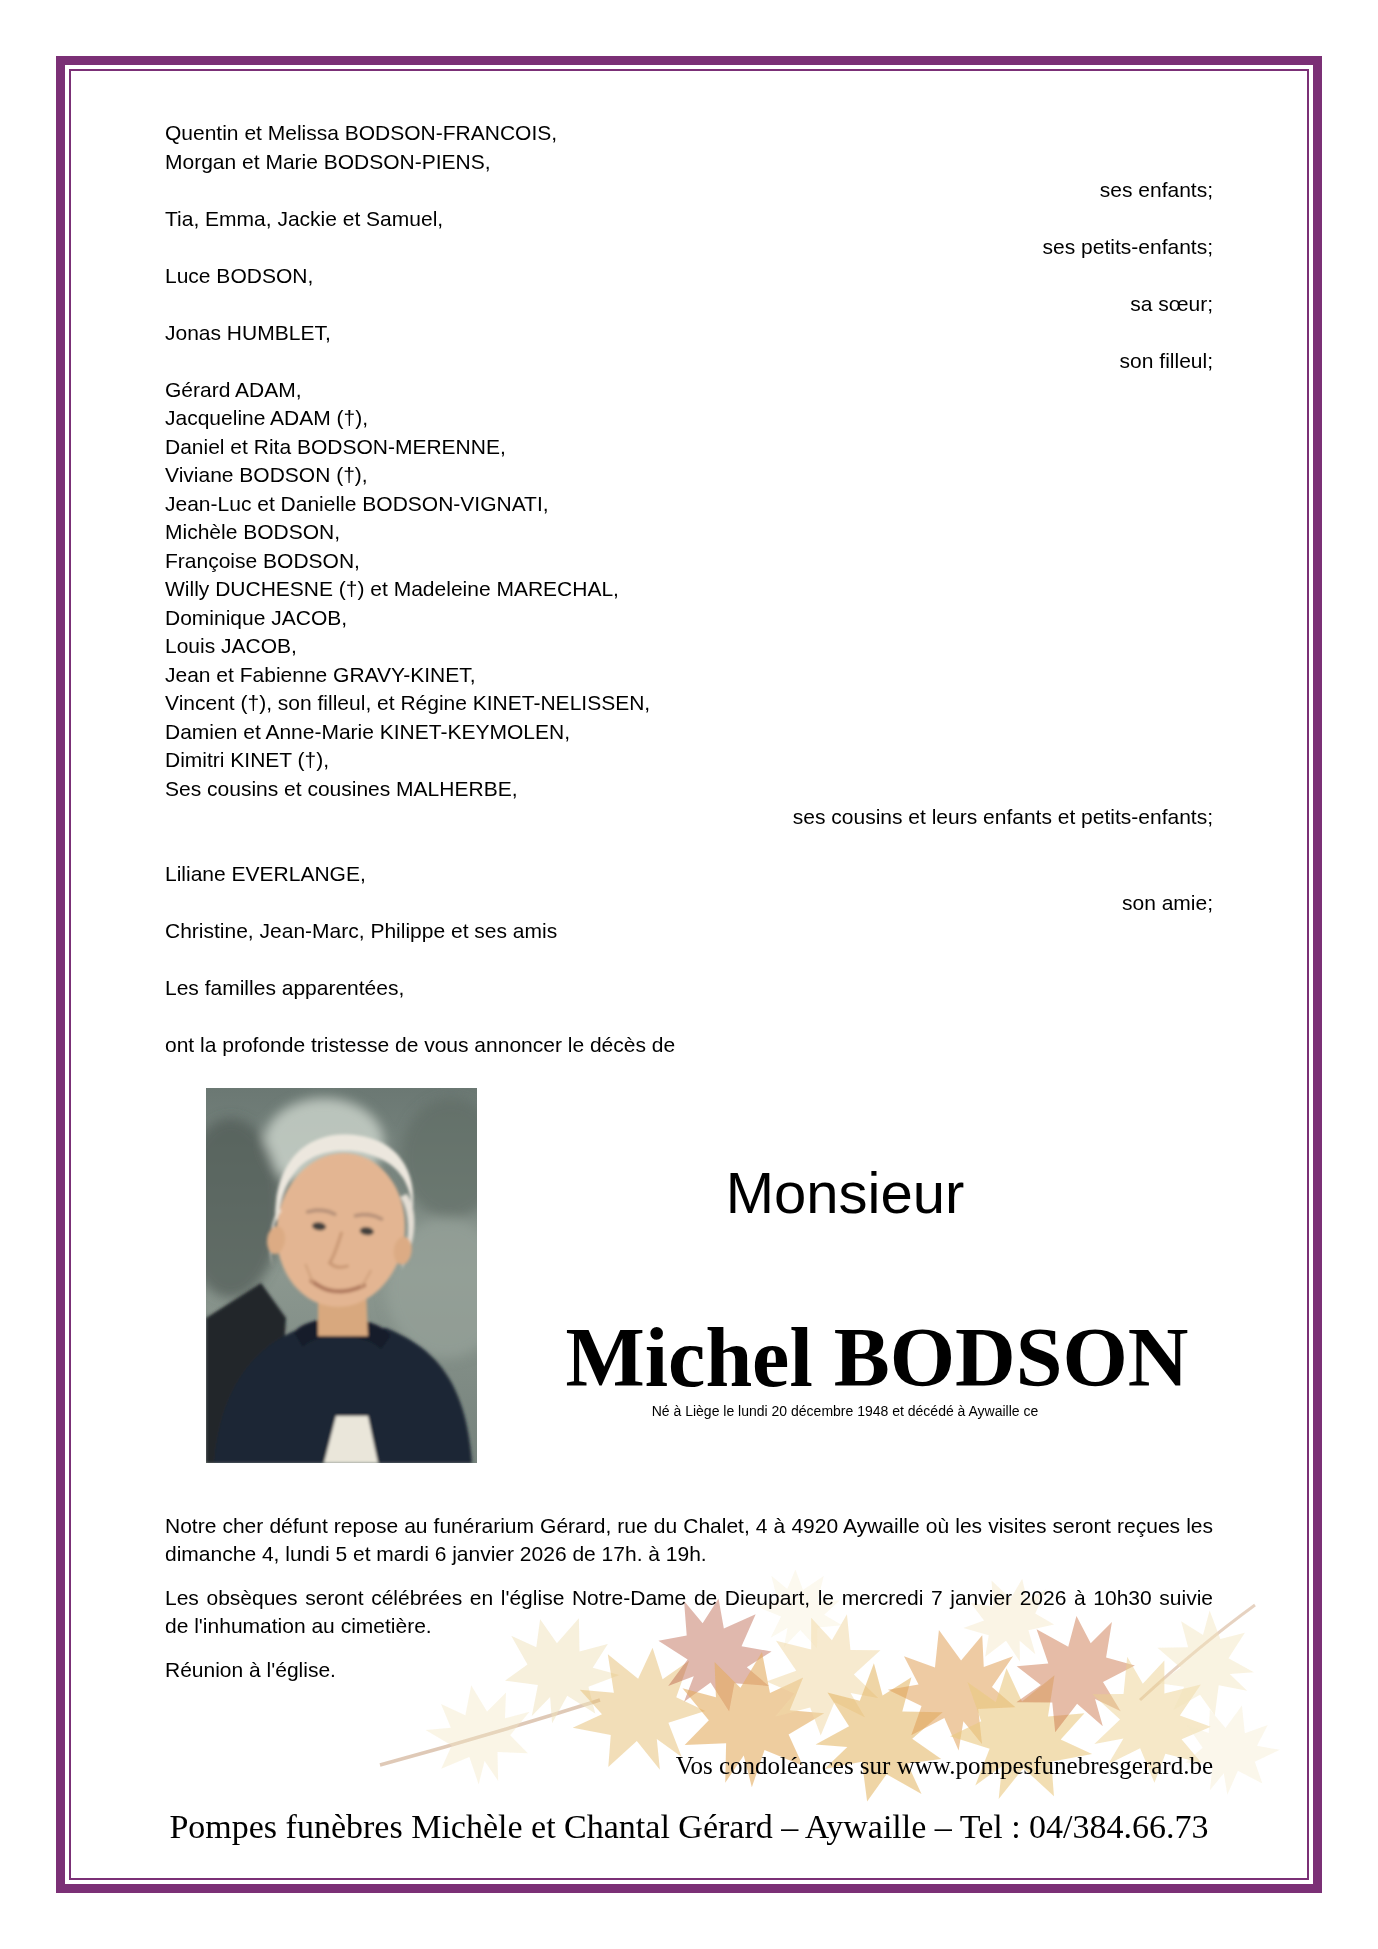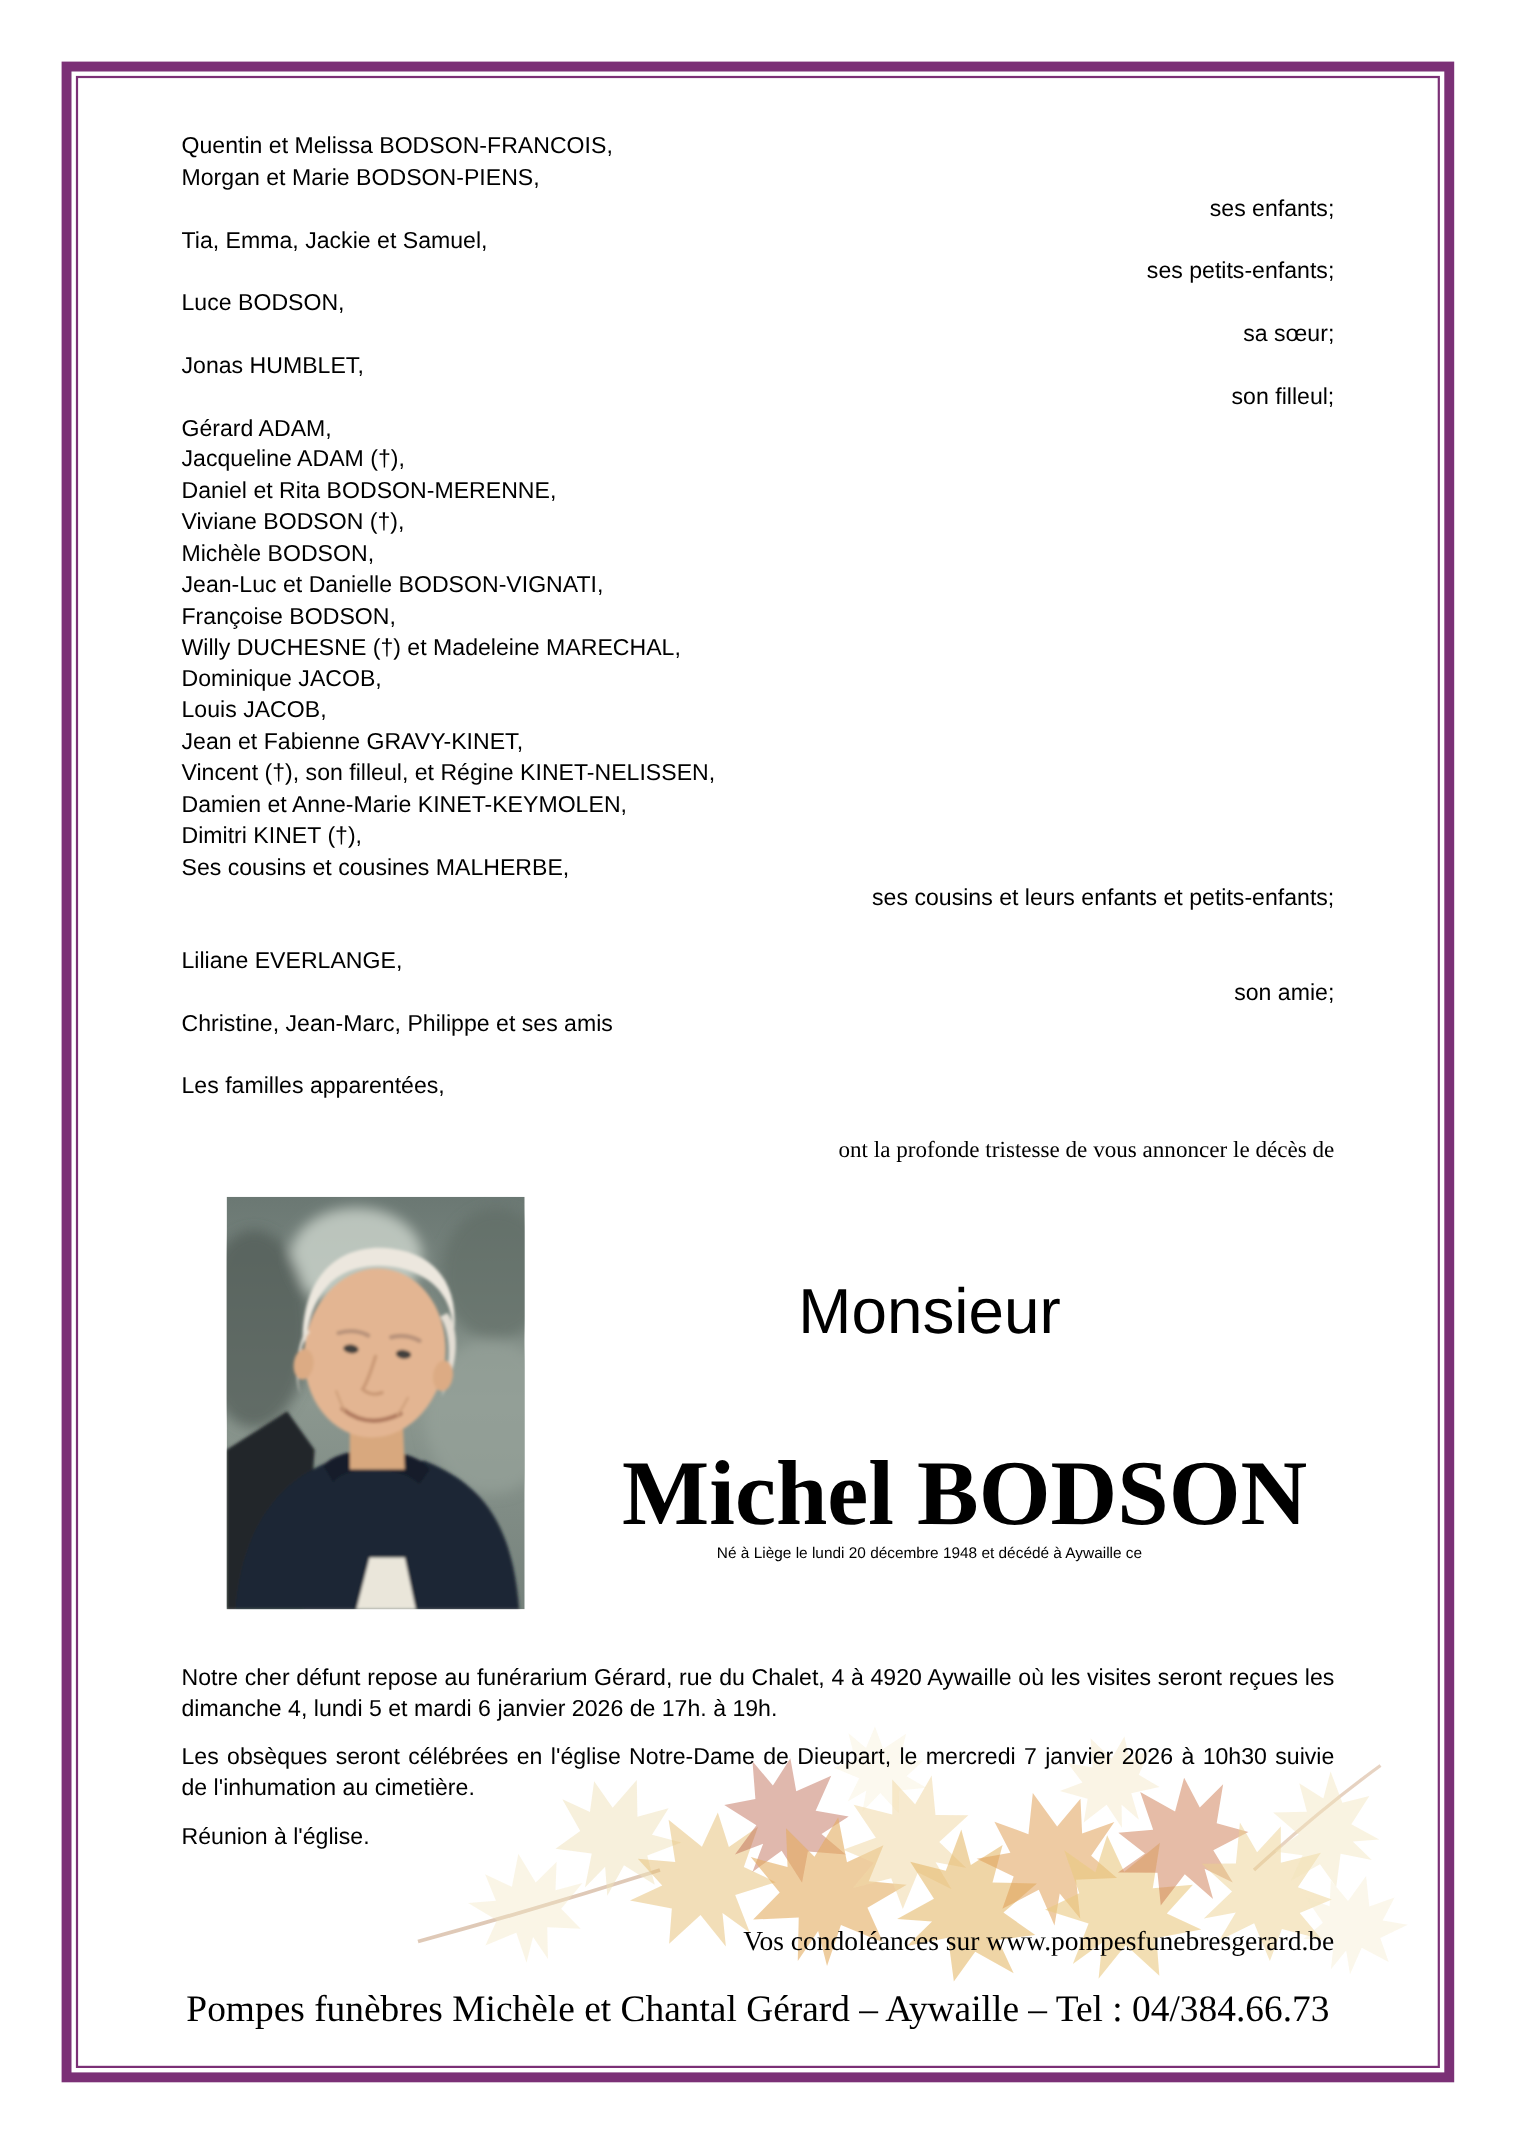--- a/index.html
+++ b/index.html
@@ -22,21 +22,21 @@
     opacity:.8;pointer-events:none;
   }
   
   .family-list{
     position:absolute;left:165px;right:165px;top:119px;
     font-size:21px;line-height:28.5px;
   }
   .family-list .line{height:28.5px;white-space:nowrap;}
   .family-list .left{text-align:left;}
   .family-list .right{text-align:right;}
-  .family-list .center{text-align:right;font-family:Liberation Serif, serif;}
+  .family-list .center{text-align:left;}
   .family-list .spacer{height:28.5px;}
   
   .photo{
     position:absolute;left:206px;top:1088px;width:271px;height:375px;
     display:block;
   }
   .title-monsieur{
     position:absolute;left:477px;width:736px;top:1164px;
     font-family:Liberation Sans, sans-serif;font-size:58px;line-height:1;
     text-align:center;
@@ -103,22 +103,22 @@
   <div class="line left">Tia, Emma, Jackie et Samuel,</div>
   <div class="line right">ses petits-enfants;</div>
   <div class="line left">Luce BODSON,</div>
   <div class="line right">sa sœur;</div>
   <div class="line left">Jonas HUMBLET,</div>
   <div class="line right">son filleul;</div>
   <div class="line left">Gérard ADAM,</div>
   <div class="line left">Jacqueline ADAM (†),</div>
   <div class="line left">Daniel et Rita BODSON-MERENNE,</div>
   <div class="line left">Viviane BODSON (†),</div>
+  <div class="line left">Jean-Luc et Danielle BODSON-VIGNATI,</div>
   <div class="line left">Michèle BODSON,</div>
-  <div class="line left">Jean-Luc et Danielle BODSON-VIGNATI,</div>
   <div class="line left">Françoise BODSON,</div>
   <div class="line left">Willy DUCHESNE (†) et Madeleine MARECHAL,</div>
   <div class="line left">Dominique JACOB,</div>
   <div class="line left">Louis JACOB,</div>
   <div class="line left">Jean et Fabienne GRAVY-KINET,</div>
   <div class="line left">Vincent (†), son filleul, et Régine KINET-NELISSEN,</div>
   <div class="line left">Damien et Anne-Marie KINET-KEYMOLEN,</div>
   <div class="line left">Dimitri KINET (†),</div>
   <div class="line left">Ses cousins et cousines MALHERBE,</div>
   <div class="line right">ses cousins et leurs enfants et petits-enfants;</div>

